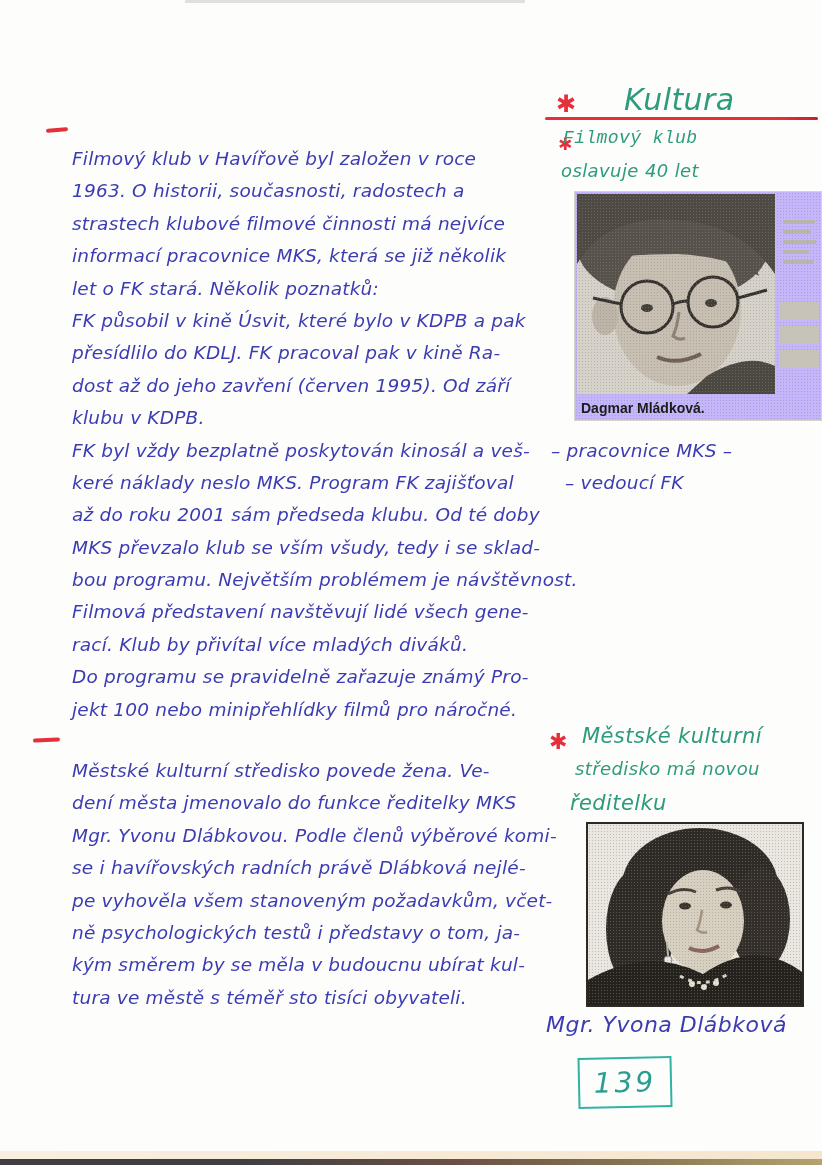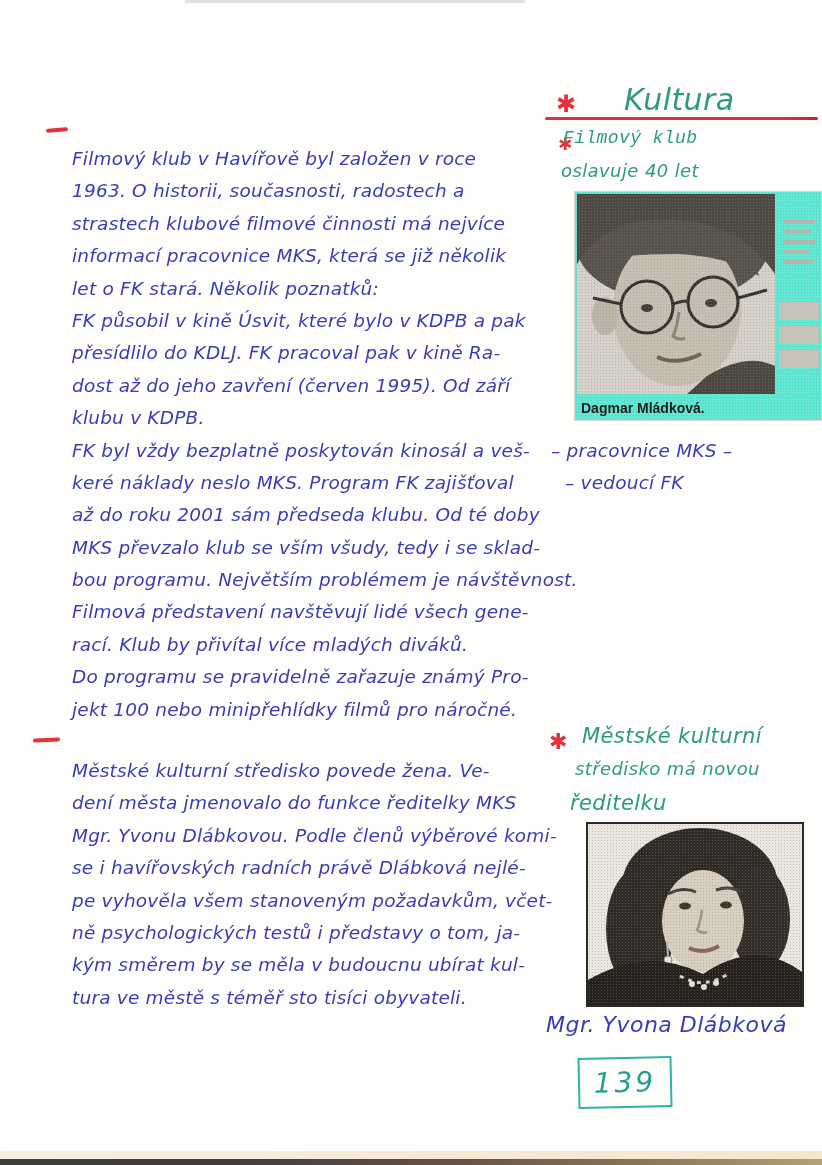--- a/index.html
+++ b/index.html
@@ -35,21 +35,21 @@
     position:absolute;height:4px;border-radius:2px;
     background:#e5303c;
   }
   .margin-note{
     position:absolute;font-size:18.5px;font-style:italic;
     color:#3c3cb2;white-space:nowrap;letter-spacing:0.2px;
   }
   
   .clipping{
     position:absolute;left:575px;top:192px;width:246px;height:228px;
-    background:#5eead4;
+    background:#c4b5fd;
     box-shadow:0 0 0 1px #d8d4cc;
   }
   .clip-photo{position:absolute;left:2px;top:2px;}
   .halftone{
     position:absolute;inset:0;
     background-image:radial-gradient(#8e8a82 0.6px,transparent 0.9px);
     background-size:3px 3px;opacity:.45;pointer-events:none;
   }
   .newsprint-strip{position:absolute;right:0;top:0;width:44px;height:200px;overflow:hidden;}
   .np-bar{position:absolute;left:6px;height:4px;background:#b9b5ab;border-radius:1px;}

